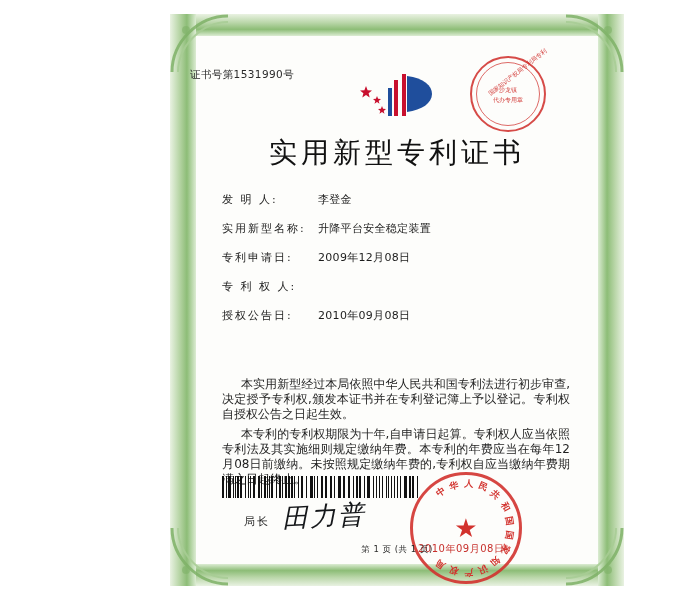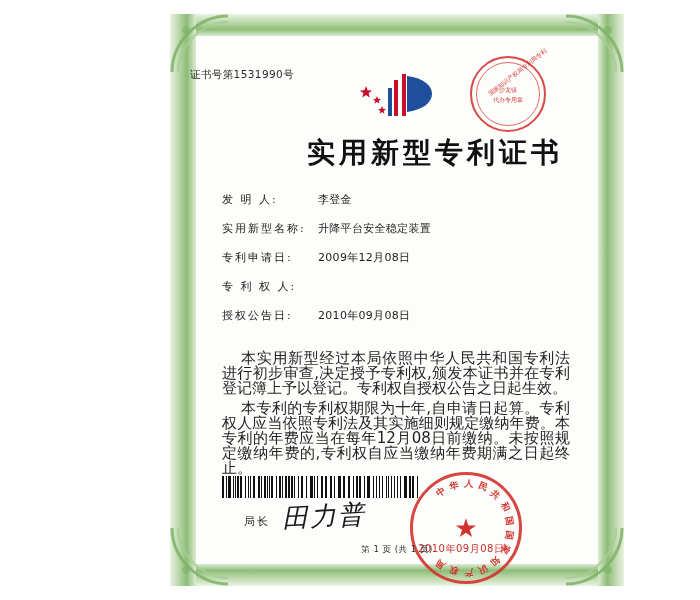--- a/index.html
+++ b/index.html
@@ -84,25 +84,24 @@
     height: 54px;
   }
 
   .title {
     position: absolute;
     left: 0;
     top: 120px;
     width: 454px;
     text-align: center;
     font-size: 28px;
-    font-weight: bold;
+    font-weight: normal;
     letter-spacing: 4px;
     color: #111111;
     font-family: "DejaVu Serif", "Liberation Serif", serif;
-    padding-left: 38px;
   }
 
   
   .stamp-top {
     position: absolute;
     left: 300px;
     top: 42px;
     width: 76px;
     height: 76px;
   }
@@ -160,23 +159,23 @@
     display: inline-block;
   }
   .field .val {
     letter-spacing: 0.3px;
   }
 
   
   .body-text {
     position: absolute;
     left: 52px;
-    top: 337px;
+    top: 363px;
     width: 348px;
-    font-size: 15px;
+    font-size: 12px;
     line-height: 15px;
     color: #1f1f1f;
     text-align: justify;
   }
   .body-text p {
     margin: 0 0 5px 0;
     text-indent: 19px;
   }
 
   

